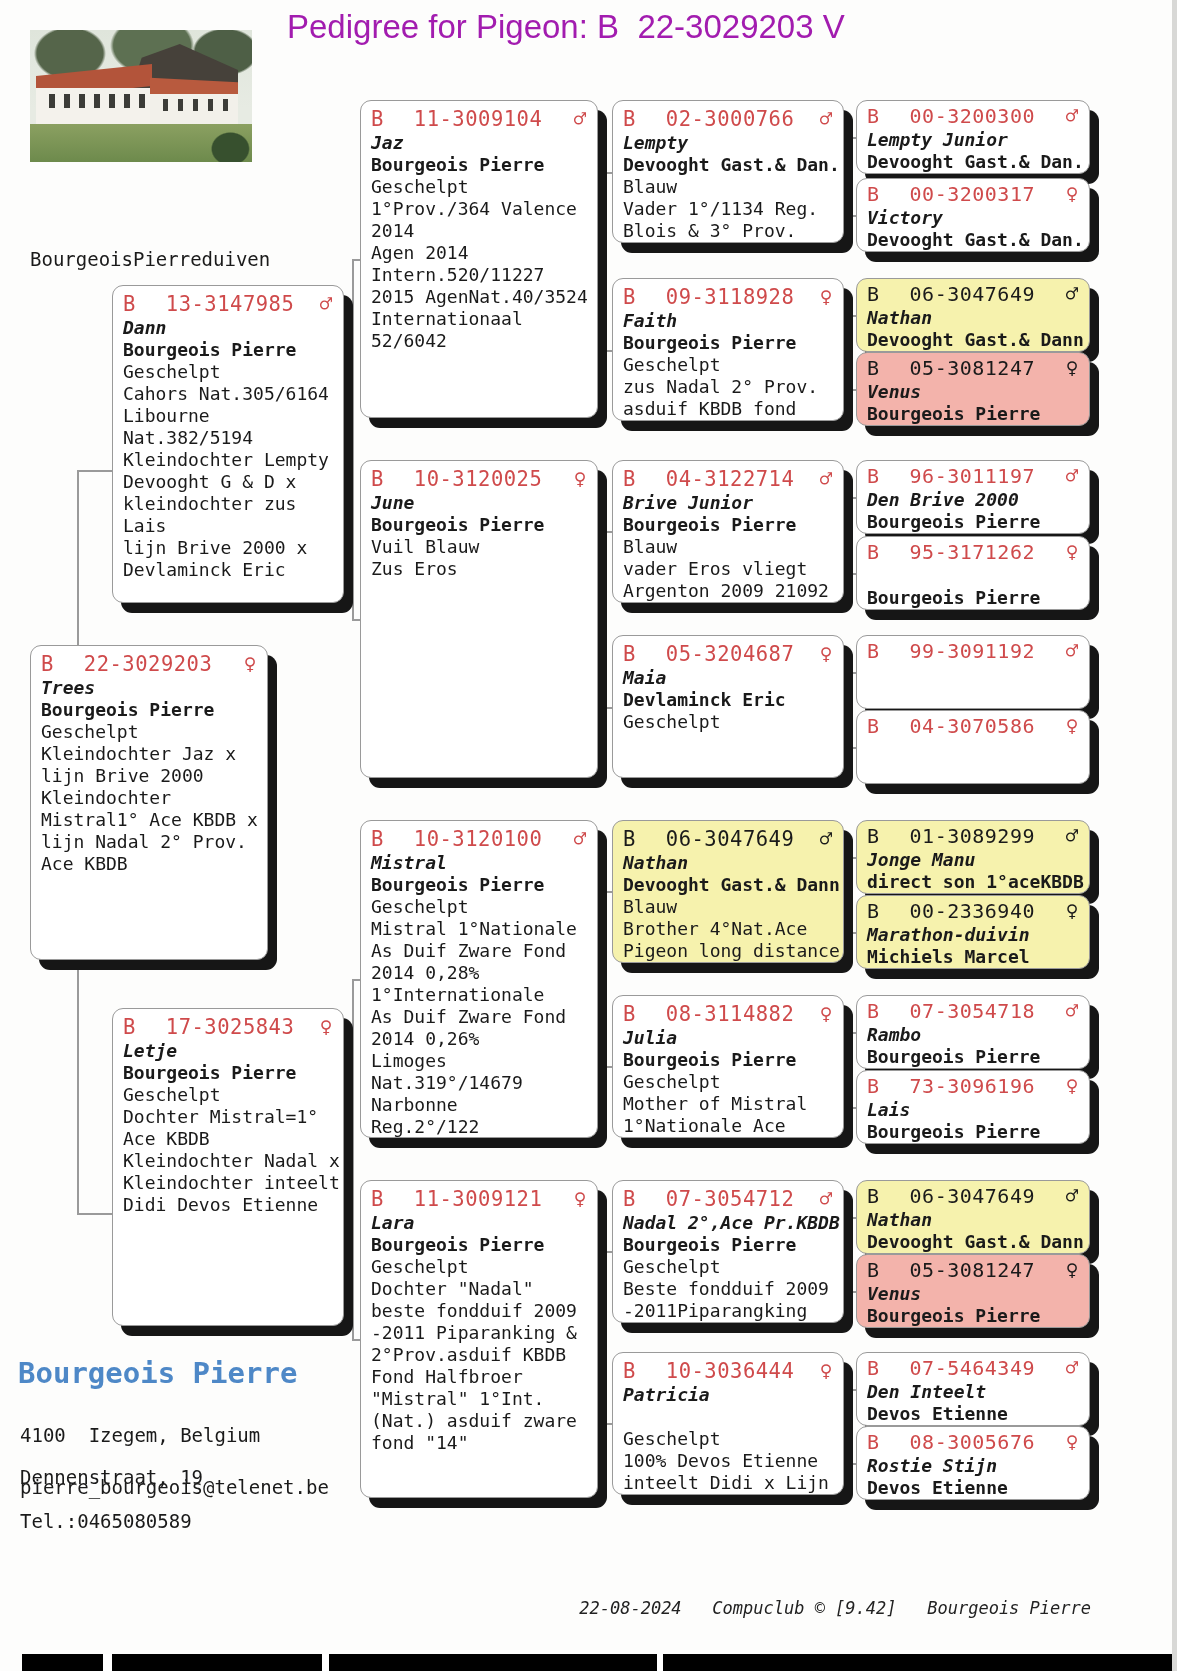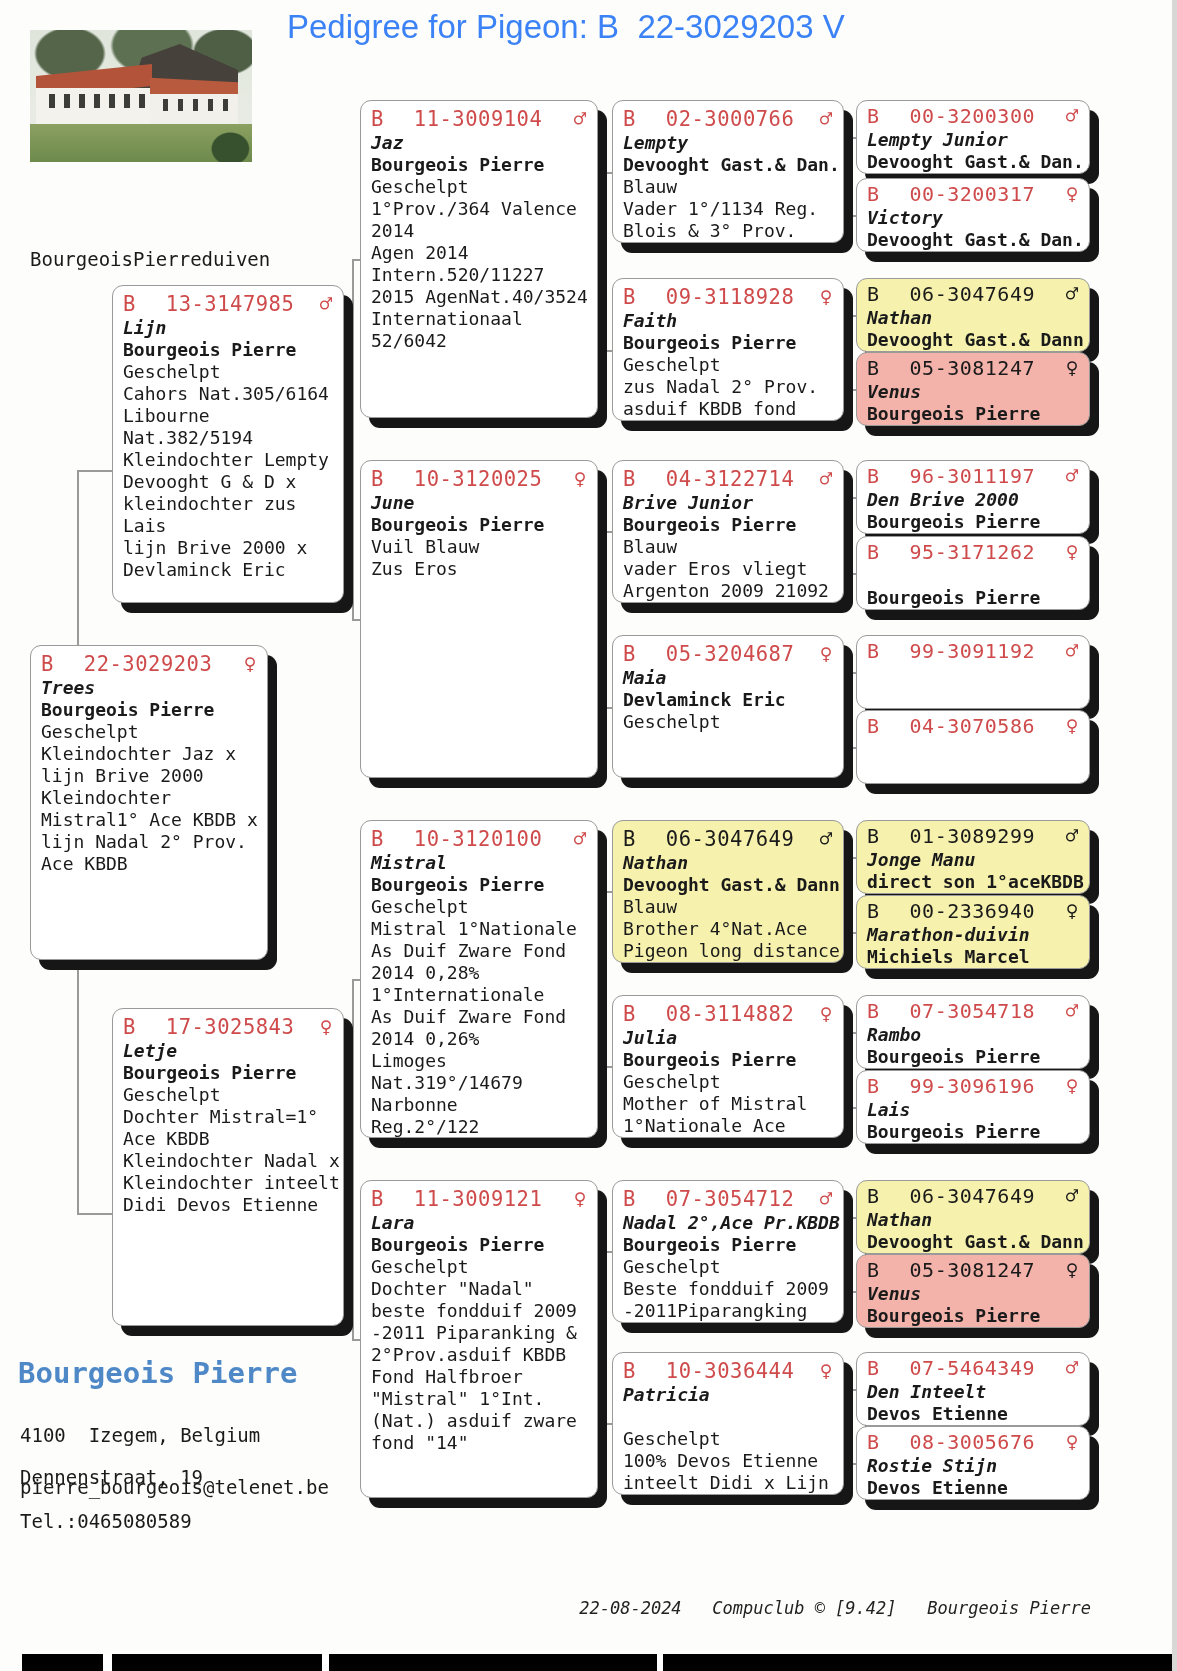--- a/index.html
+++ b/index.html
@@ -1,20 +1,20 @@
 <!DOCTYPE html>
 <html><head>
 <meta charset="utf-8">
 <style>
   html,body{margin:0;padding:0;background:#ffffff;}
   #page{position:relative;width:1177px;height:1671px;background:#fdfdfc;overflow:hidden;
         font-family:"DejaVu Sans Mono",monospace;color:#1a1a1a;}
   
   #title{position:absolute;left:287px;top:8px;font-family:"Liberation Sans",sans-serif;
-         font-size:33px;color:#3b82f6;white-space:pre;}
+         font-size:33px;color:#a21caf;white-space:pre;}
   
   #loftlabel{position:absolute;left:30px;top:248px;font-size:19px;white-space:pre;}
   
   .pbox{position:absolute;background:#fff;border:1.5px solid #9a9a9a;border-radius:11px;
         box-shadow:9px 10px 0 0 #161616;padding:5px 10px 0 10px;box-sizing:border-box;
         overflow:hidden;}
   .pbox.yellow{background:#f6f2ad;}
   .pbox.pink{background:#f3b3ab;}
   .phead{display:flex;align-items:baseline;font-size:20.5px;line-height:26px;color:#cf4a4b;
          letter-spacing:0.5px;}
@@ -156,21 +156,21 @@
         <div class="pline">Mistral1° Ace KBDB x</div>
         <div class="pline">lijn Nadal 2° Prov.</div>
         <div class="pline">Ace KBDB</div>
       </div>
       <div class="pbox" style="left: 112px; top: 285px; width: 232px; height: 318px;">
         <div class="phead">
           <span>B</span>
           <span class="ring">13-3147985</span>
           <span class="sex">♂</span>
         </div>
-        <div class="pname">Lijn</div>
+        <div class="pname">Dann</div>
         <div class="pbreeder">Bourgeois Pierre</div>
         <div class="pline">Geschelpt</div>
         <div class="pline">Cahors Nat.305/6164</div>
         <div class="pline">Libourne</div>
         <div class="pline">Nat.382/5194</div>
         <div class="pline">Kleindochter Lempty</div>
         <div class="pline">Devooght G &amp; D x</div>
         <div class="pline">kleindochter zus</div>
         <div class="pline">Lais</div>
         <div class="pline">lijn Brive 2000 x</div>
@@ -446,21 +446,21 @@
           <span>B</span>
           <span class="ring">07-3054718</span>
           <span class="sex">♂</span>
         </div>
         <div class="pname">Rambo</div>
         <div class="pbreeder">Bourgeois Pierre</div>
       </div>
       <div class="pbox small" style="left: 856px; top: 1070px; width: 234px; height: 74px;">
         <div class="phead">
           <span>B</span>
-          <span class="ring">99-3096196</span>
+          <span class="ring">73-3096196</span>
           <span class="sex">♀</span>
         </div>
         <div class="pname">Lais</div>
         <div class="pbreeder">Bourgeois Pierre</div>
       </div>
       <div class="pbox yellow small" style="left: 856px; top: 1180px; width: 234px; height: 74px;">
         <div class="phead">
           <span>B</span>
           <span class="ring">06-3047649</span>
           <span class="sex">♂</span>

